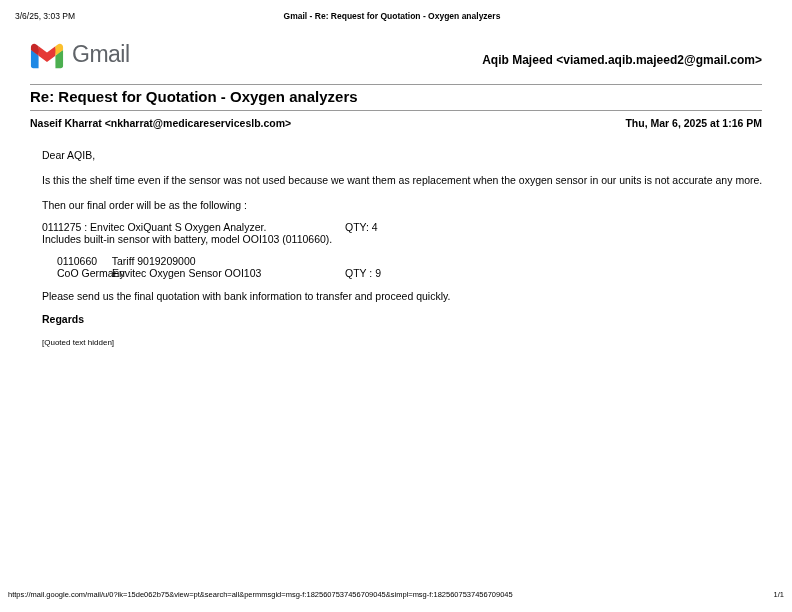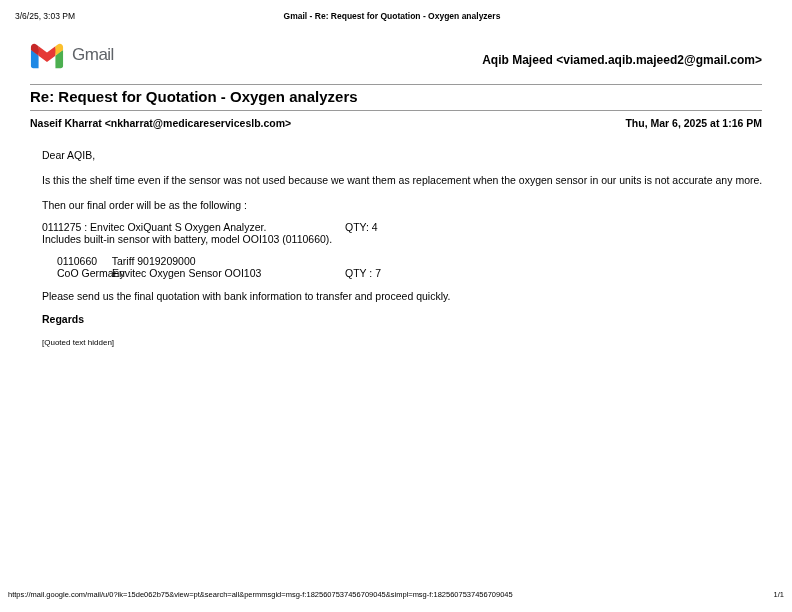--- a/index.html
+++ b/index.html
@@ -13,21 +13,21 @@
   .page { position: absolute; inset: 0; background: #fff; }
 
   
   .print-header { position: absolute; top: 11px; left: 0; right: 8px; height: 12px; font-size: 8.5px; }
   .ph-date  { position: absolute; left: 15px; top: 0; white-space: nowrap; }
   .ph-title { position: absolute; left: 0; right: 0; top: 0; text-align: center; font-weight: bold; white-space: nowrap; }
 
   
   .brand-row { position: absolute; top: 43px; left: 30px; display: flex; align-items: center; gap: 8px; }
   .gmail-m-icon { display: block; }
-  .gmail-word { font-size: 17px; color: #5f6368; letter-spacing: -0.5px; line-height: 1; padding-bottom: 3px; }
+  .gmail-word { font-size: 23px; color: #5f6368; letter-spacing: -0.5px; line-height: 1; padding-bottom: 3px; }
   .account { position: absolute; top: 53px; right: 30px; font-size: 12px; font-weight: bold; white-space: nowrap; }
 
   .rule { position: absolute; left: 30px; right: 30px; height: 0; border-top: 1px solid #9a9a9a; }
   .rule-1 { top: 84px; }
   .rule-2 { top: 110px; }
 
   .subject { position: absolute; top: 88px; left: 30px; font-size: 15px; font-weight: bold; white-space: nowrap; }
 
   .from-row { position: absolute; top: 117px; left: 30px; right: 30px; font-size: 10.5px; font-weight: bold; display: flex; justify-content: space-between; white-space: nowrap; }
   .to-row   { position: absolute; top: 129px; left: 30px; font-size: 10.5px; white-space: nowrap; }
@@ -100,21 +100,21 @@
   </div>
 
   <div class="body-line b-order2">
     <div class="order-row">
       <span class="col1">0110660</span>
       <span>Tariff 9019209000</span>
     </div>
     <div class="order-row">
       <span class="col1">CoO Germany</span>
       <span>Envitec Oxygen Sensor OOI103</span>
-      <span class="qty">QTY : 7</span>
+      <span class="qty">QTY : 9</span>
     </div>
   </div>
 
   <div class="body-line b-para3">Please send us the final quotation with bank information to transfer and proceed quickly.</div>
 
   <div class="body-line b-signoff">Regards</div>
 
   <div class="body-line b-quoted">[Quoted text hidden]</div>
 
   <div class="print-footer">

